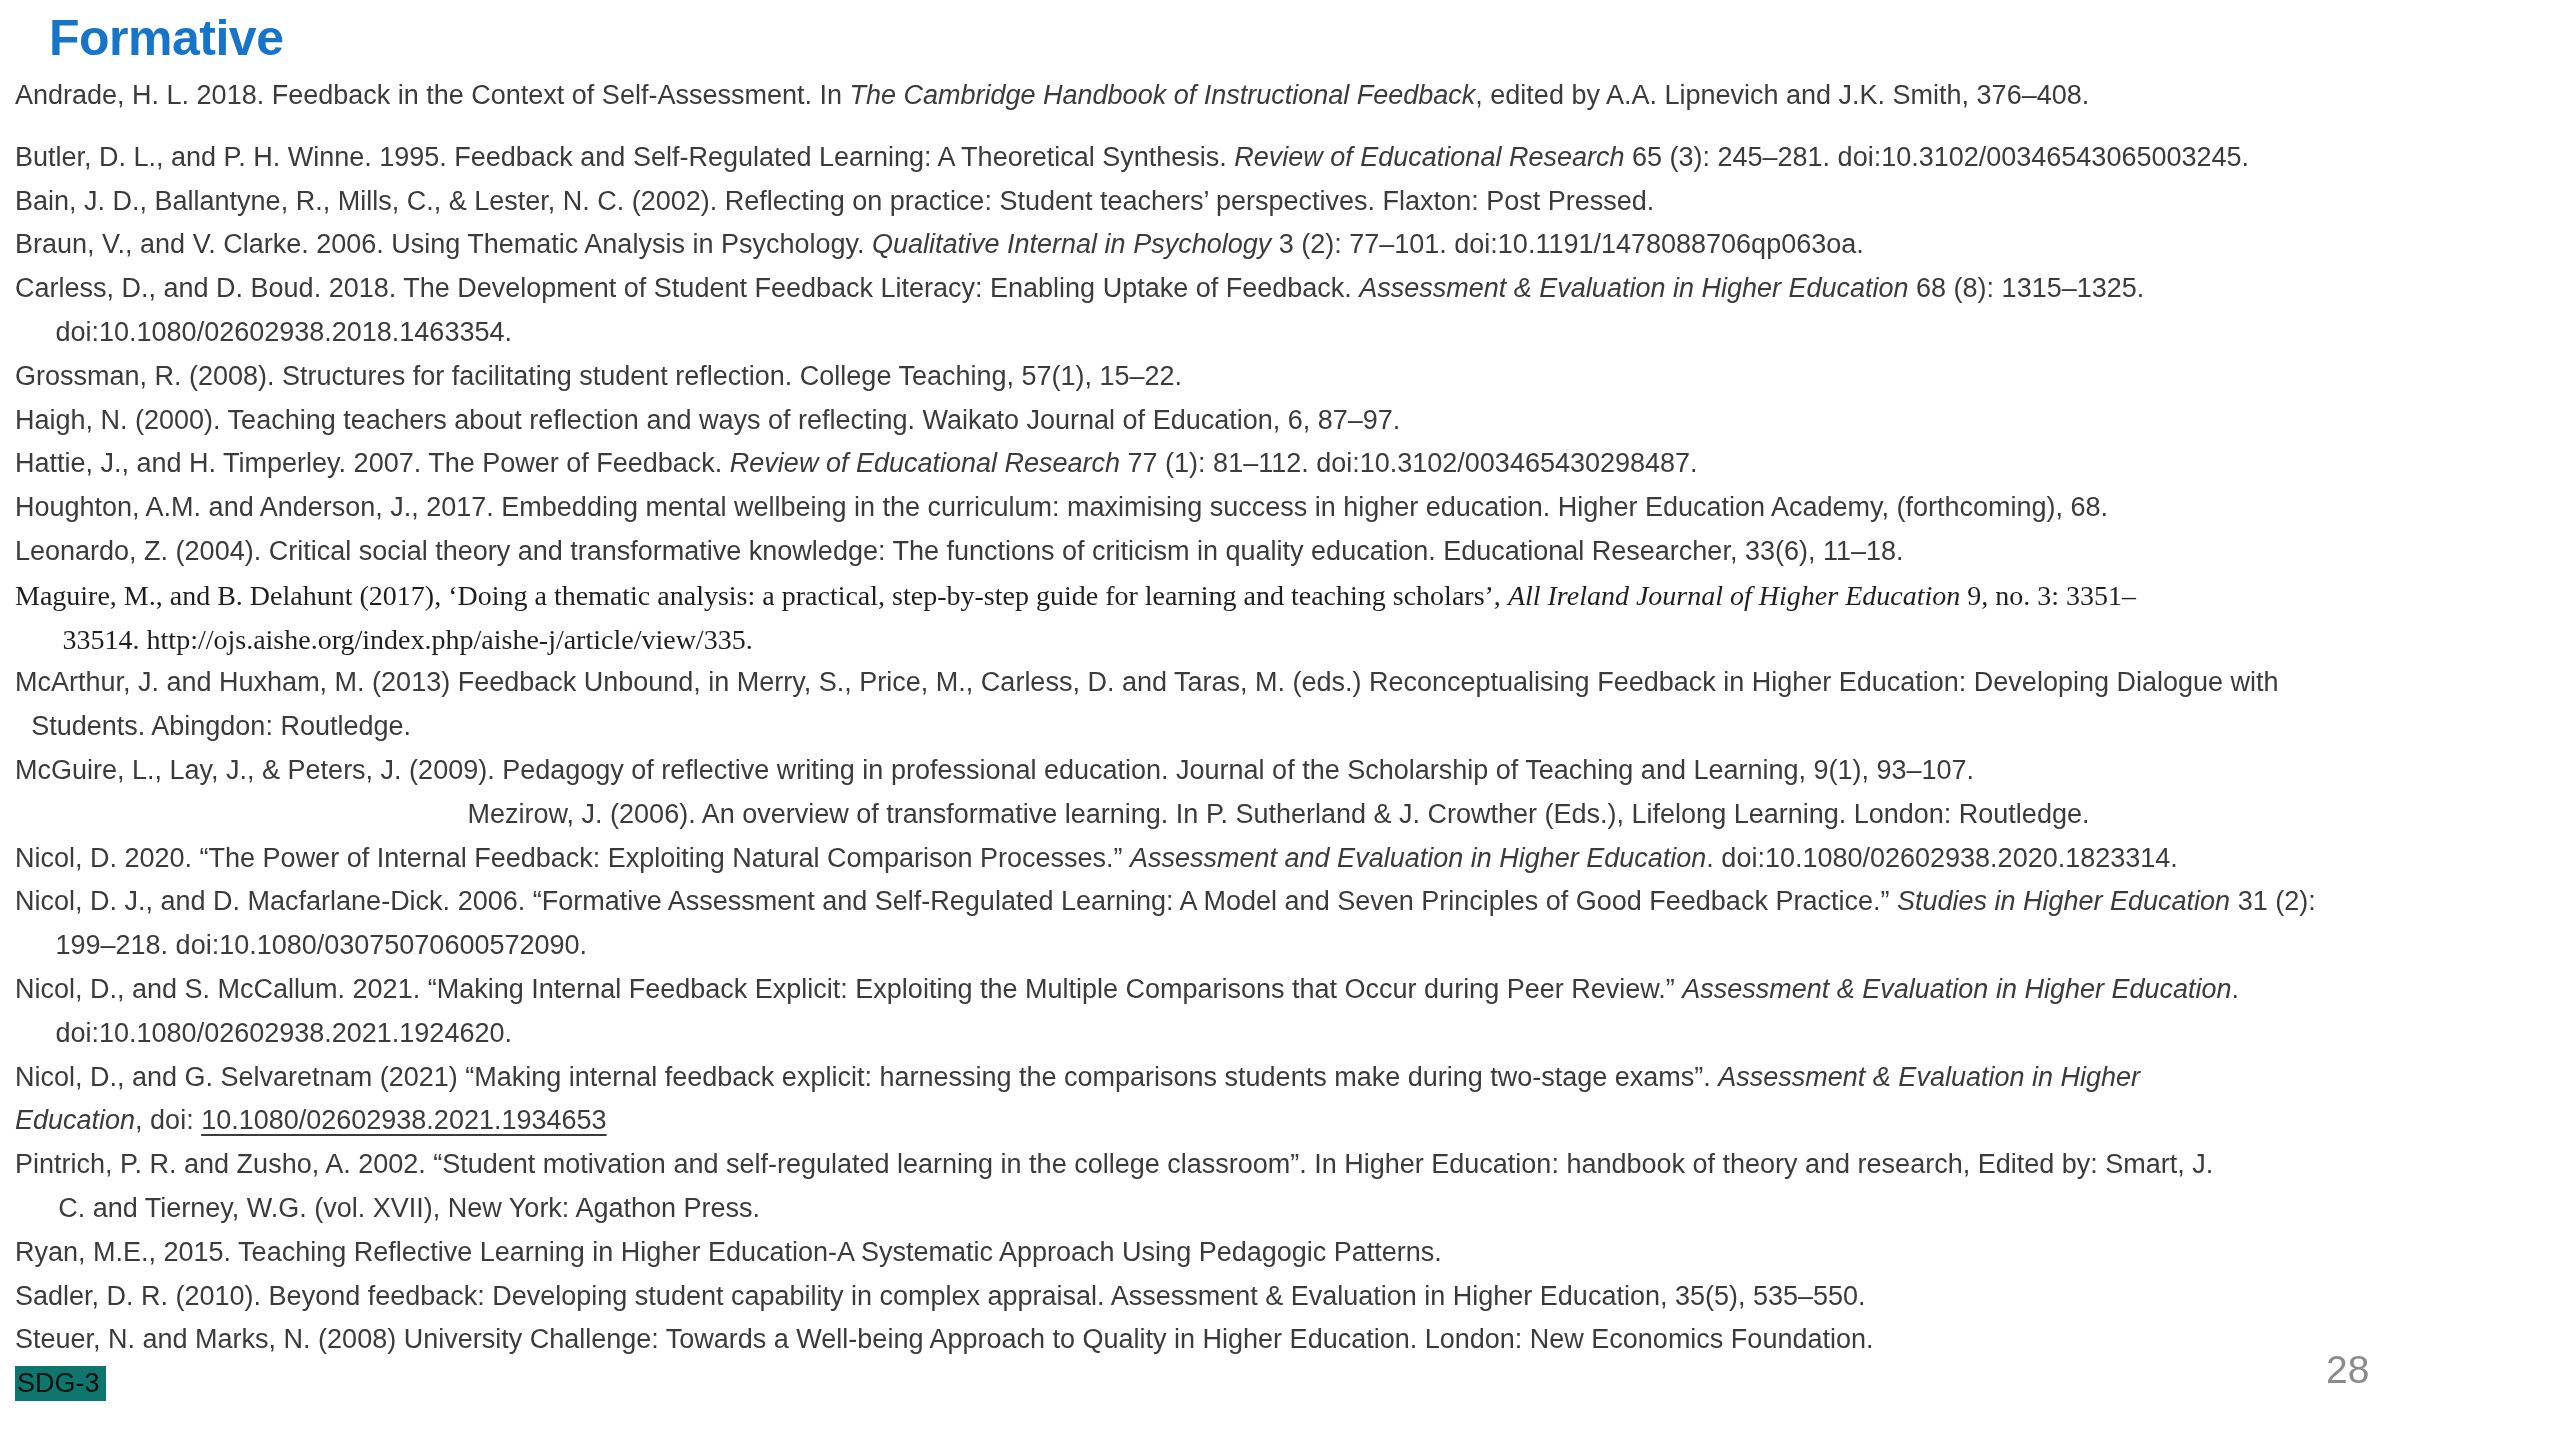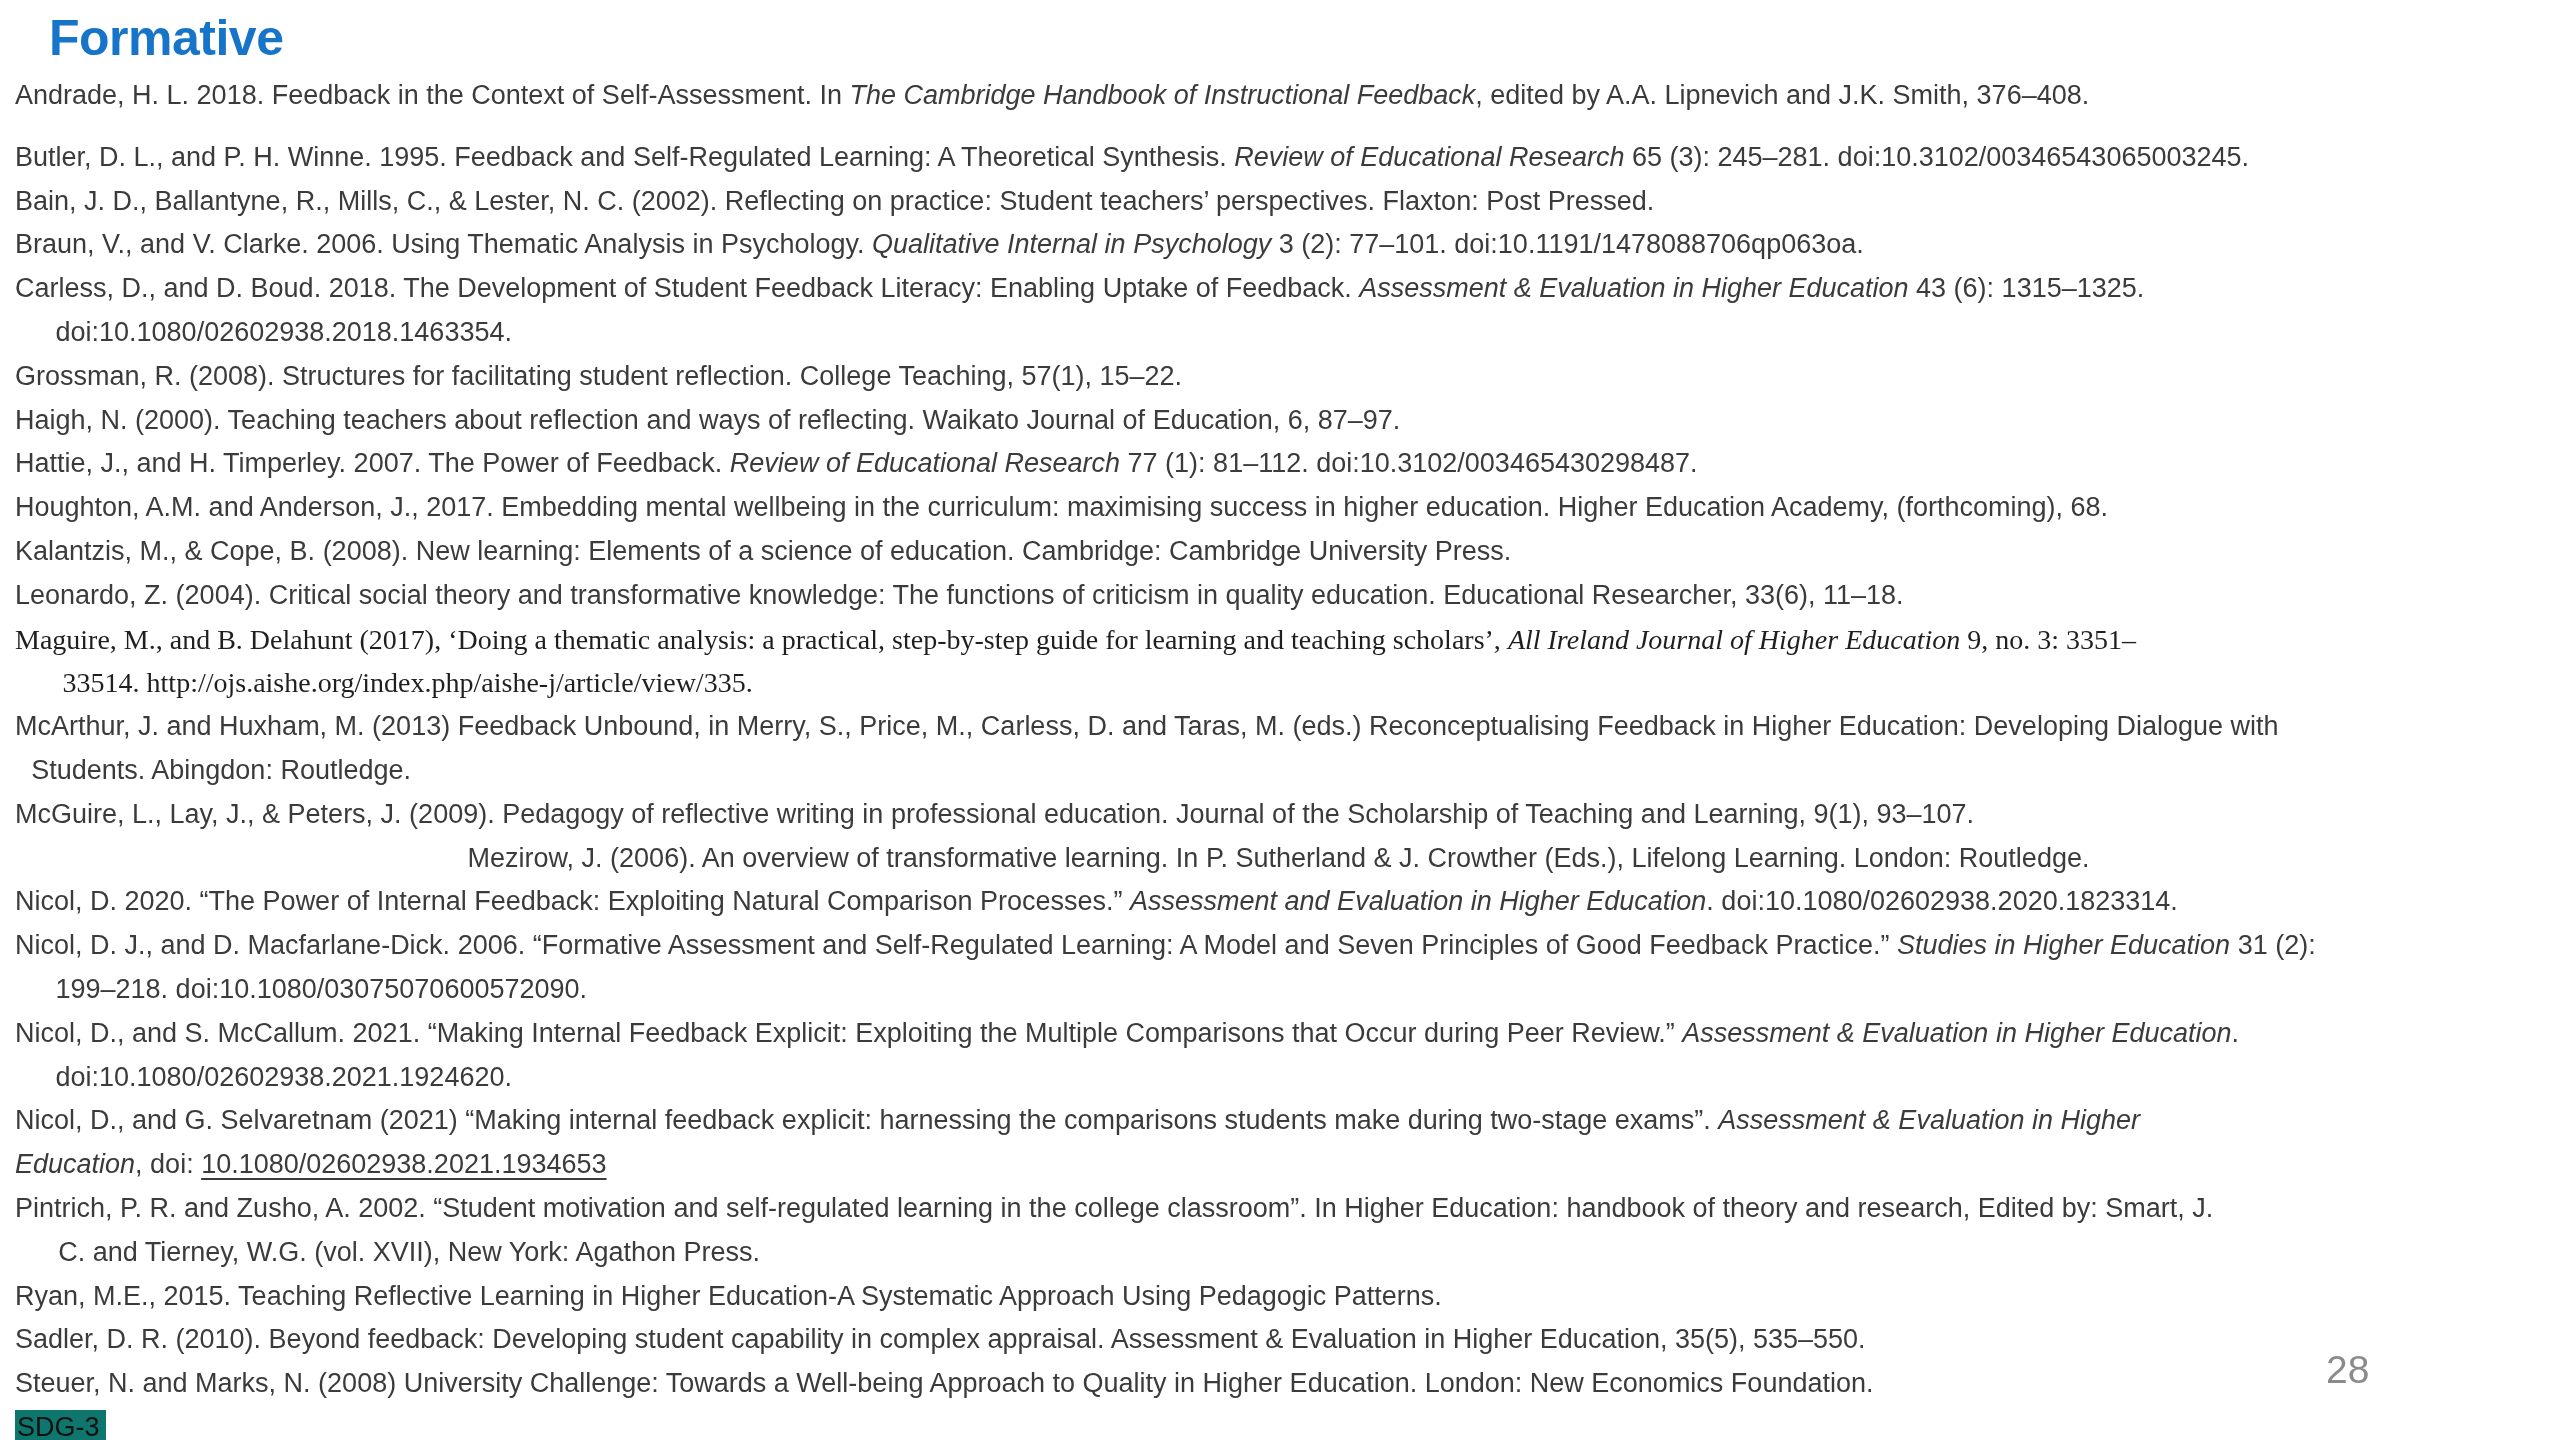--- a/index.html
+++ b/index.html
@@ -35,26 +35,25 @@
 </head>
 <body>
 
 <h1 class="slide-title" style="color: rgb(22, 117, 201);">Formative</h1>
 
 <div id="refs" style="color: rgb(59, 59, 59);">
     <p class="ref" style="padding-left: 1.5em; text-indent: -1.5em;"><span>Andrade, H. L. 2018. Feedback in the Context of Self-Assessment. In </span><span class="it">The Cambridge Handbook of Instructional Feedback</span><span>, edited by A.A. Lipnevich and J.K. Smith, 376–408.</span></p>
     <p class="ref" style="padding-left: 1.5em; text-indent: -1.5em; margin-top: 18px;"><span>Butler, D. L., and P. H. Winne. 1995. Feedback and Self-Regulated Learning: A Theoretical Synthesis. </span><span class="it">Review of Educational Research</span><span> 65 (3): 245–281. doi:10.3102/00346543065003245.</span></p>
     <p class="ref" style="padding-left: 1.5em; text-indent: -1.5em;"><span>Bain, J. D., Ballantyne, R., Mills, C., &amp; Lester, N. C. (2002). Reflecting on practice: Student teachers’ perspectives. Flaxton: Post Pressed.</span></p>
     <p class="ref" style="padding-left: 1.5em; text-indent: -1.5em;"><span>Braun, V., and V. Clarke. 2006. Using Thematic Analysis in Psychology. </span><span class="it">Qualitative Internal in Psychology</span><span> 3 (2): 77–101. doi:10.1191/1478088706qp063oa.</span></p>
-    <p class="ref" style="padding-left: 1.5em; text-indent: -1.5em;"><span>Carless, D., and D. Boud. 2018. The Development of Student Feedback Literacy: Enabling Uptake of Feedback. </span><span class="it">Assessment &amp; Evaluation in Higher Education</span><span> 43 (6): 1315–1325.</span><br><span>doi:10.1080/02602938.2018.1463354.</span></p>
+    <p class="ref" style="padding-left: 1.5em; text-indent: -1.5em;"><span>Carless, D., and D. Boud. 2018. The Development of Student Feedback Literacy: Enabling Uptake of Feedback. </span><span class="it">Assessment &amp; Evaluation in Higher Education</span><span> 68 (8): 1315–1325.</span><br><span>doi:10.1080/02602938.2018.1463354.</span></p>
     <p class="ref" style="padding-left: 1.5em; text-indent: -1.5em;"><span>Grossman, R. (2008). Structures for facilitating student reflection. College Teaching, 57(1), 15–22.</span></p>
     <p class="ref" style="padding-left: 1.5em; text-indent: -1.5em;"><span>Haigh, N. (2000). Teaching teachers about reflection and ways of reflecting. Waikato Journal of Education, 6, 87–97.</span></p>
     <p class="ref" style="padding-left: 1.5em; text-indent: -1.5em;"><span>Hattie, J., and H. Timperley. 2007. The Power of Feedback. </span><span class="it">Review of Educational Research</span><span> 77 (1): 81–112. doi:10.3102/003465430298487.</span></p>
     <p class="ref" style="padding-left: 1.5em; text-indent: -1.5em;"><span>Houghton, A.M. and Anderson, J., 2017. Embedding mental wellbeing in the curriculum: maximising success in higher education. Higher Education Academy, (forthcoming), 68.</span></p>
-    <p class="ref" style="padding-left: 1.5em; text-indent: -1.5em;"><span>Kalantzis, M., &amp; Cope, B. (2008). New learning: Elements of a science of education. Cambridge: Cambridge University Press.</span></p>
     <p class="ref" style="padding-left: 1.5em; text-indent: -1.5em;"><span>Leonardo, Z. (2004). Critical social theory and transformative knowledge: The functions of criticism in quality education. Educational Researcher, 33(6), 11–18.</span></p>
     <p class="ref serif" style="padding-left: 1.7em; text-indent: -1.7em;"><span>Maguire, M., and B. Delahunt (2017), ‘Doing a thematic analysis: a practical, step-by-step guide for learning and teaching scholars’, </span><span class="it">All Ireland Journal of Higher Education</span><span> 9, no. 3: 3351–</span><br><span>33514. http://ojs.aishe.org/index.php/aishe-j/article/view/335.</span></p>
     <p class="ref" style="padding-left: 0.6em; text-indent: -0.6em;"><span>McArthur, J. and Huxham, M. (2013) Feedback Unbound, in Merry, S., Price, M., Carless, D. and Taras, M. (eds.) Reconceptualising Feedback in Higher Education: Developing Dialogue with</span><br><span>Students. Abingdon: Routledge.</span></p>
     <p class="ref" style="padding-left: 1.5em; text-indent: -1.5em;"><span>McGuire, L., Lay, J., &amp; Peters, J. (2009). Pedagogy of reflective writing in professional education. Journal of the Scholarship of Teaching and Learning, 9(1), 93–107.</span></p>
     <p class="ref" style="padding-left: 1.5em; text-indent: -1.5em; text-align: center;"><span>Mezirow, J. (2006). An overview of transformative learning. In P. Sutherland &amp; J. Crowther (Eds.), Lifelong Learning. London: Routledge.</span></p>
     <p class="ref" style="padding-left: 1.5em; text-indent: -1.5em;"><span>Nicol, D. 2020. “The Power of Internal Feedback: Exploiting Natural Comparison Processes.” </span><span class="it">Assessment and Evaluation in Higher Education</span><span>. doi:10.1080/02602938.2020.1823314.</span></p>
     <p class="ref" style="padding-left: 1.5em; text-indent: -1.5em;"><span>Nicol, D. J., and D. Macfarlane-Dick. 2006. “Formative Assessment and Self-Regulated Learning: A Model and Seven Principles of Good Feedback Practice.” </span><span class="it">Studies in Higher Education</span><span> 31 (2):</span><br><span>199–218. doi:10.1080/03075070600572090.</span></p>
     <p class="ref" style="padding-left: 1.5em; text-indent: -1.5em;"><span>Nicol, D., and S. McCallum. 2021. “Making Internal Feedback Explicit: Exploiting the Multiple Comparisons that Occur during Peer Review.” </span><span class="it">Assessment &amp; Evaluation in Higher Education</span><span>.</span><br><span>doi:10.1080/02602938.2021.1924620.</span></p>
     <p class="ref" style="padding-left: 0em; text-indent: 0em;"><span>Nicol, D., and G. Selvaretnam (2021) “Making internal feedback explicit: harnessing the comparisons students make during two-stage exams”. </span><span class="it">Assessment &amp; Evaluation in Higher</span><br><span class="it">Education</span><span>, doi: </span><span class="ul">10.1080/02602938.2021.1934653</span></p>
     <p class="ref" style="padding-left: 1.6em; text-indent: -1.6em;"><span>Pintrich, P. R. and Zusho, A. 2002. “Student motivation and self-regulated learning in the college classroom”. In Higher Education: handbook of theory and research, Edited by: Smart, J.</span><br><span>C. and Tierney, W.G. (vol. XVII), New York: Agathon Press.</span></p>

